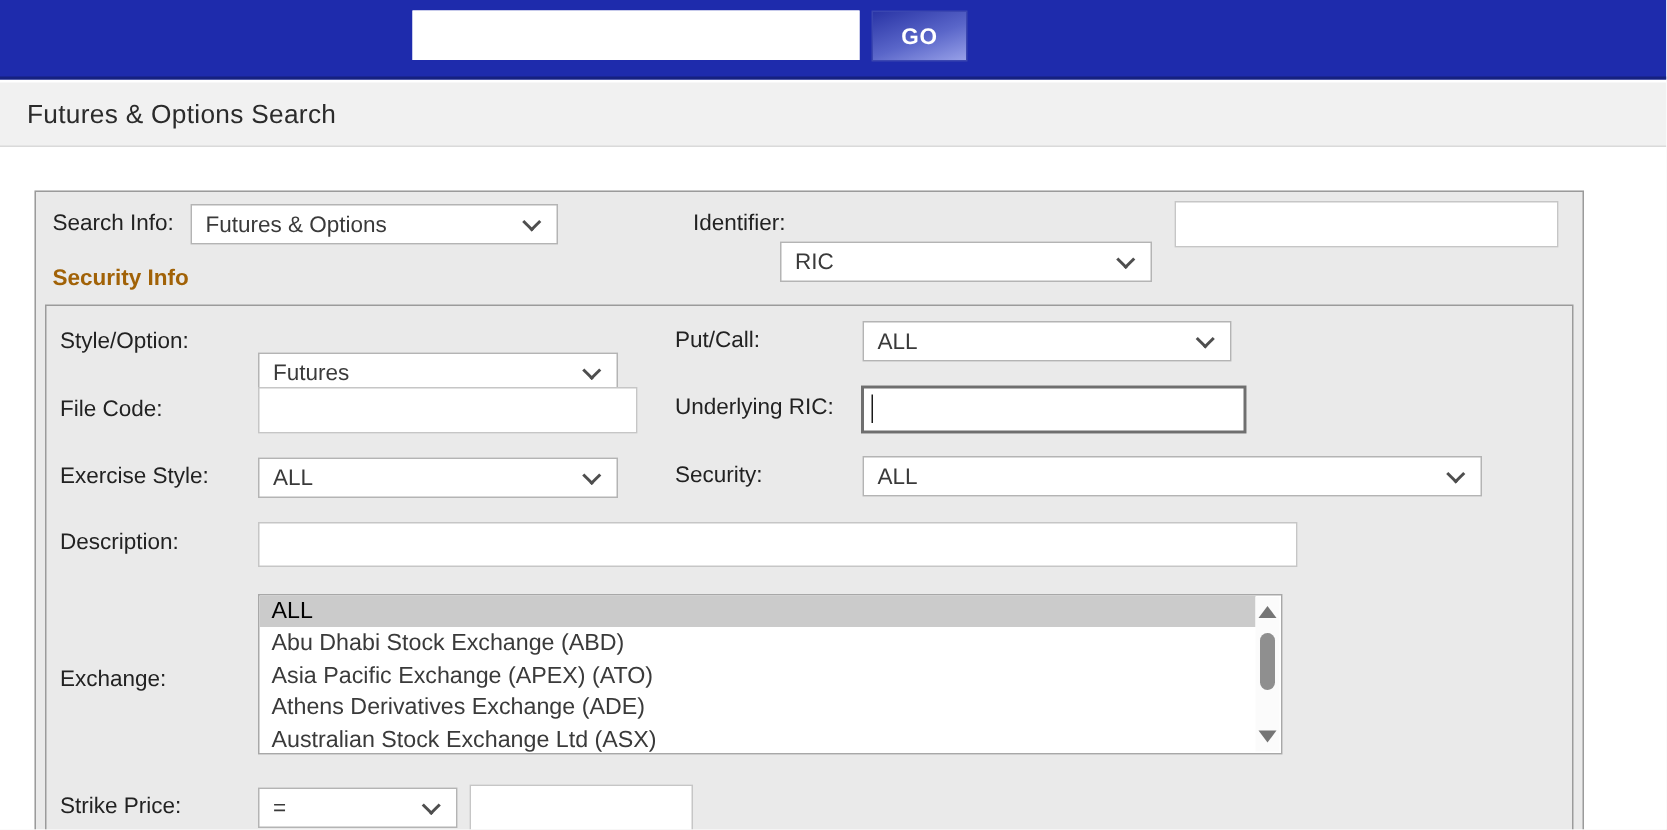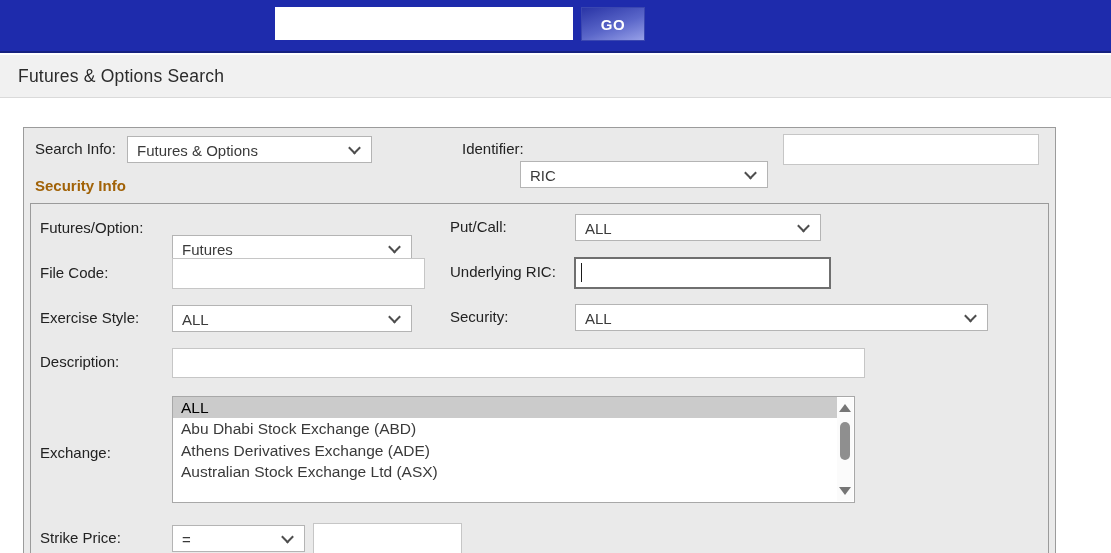--- a/index.html
+++ b/index.html
@@ -88,21 +88,21 @@
   <div class="sel" style="left:520px; top:136px; width:248px;margin-top:25px;">
     <span class="sel-text">RIC</span>
     <span class="chev"></span>
   </div>
   <input class="txt" type="text" style="left: 783px; top: 134px; width: 256px;" value="">
 
   <span class="lbl bold" style="left:35px; top:176px;">Security Info</span>
 
   <div class="inner-box"></div>
 
-  <span class="lbl" style="left:40px; top:218px;">Futures/Option:</span>
+  <span class="lbl" style="left:40px; top:218px;">Style/Option:</span>
   <div class="sel" style="left:172px; top:215px; width:240px;margin-top:20px;">
     <span class="sel-text">Futures</span>
     <span class="chev"></span>
   </div>
   <span class="lbl" style="left:450px; top:217px;">Put/Call:</span>
   <div class="sel" style="left:575px; top:214px; width:246px;">
     <span class="sel-text">ALL</span>
     <span class="chev"></span>
   </div>
 
@@ -124,20 +124,21 @@
   </div>
 
   <span class="lbl" style="left:40px; top:352px;">Description:</span>
   <input class="txt" type="text" style="left: 172px; top: 348px; width: 693px; height: 30px;" value="">
 
   <span class="lbl" style="left:40px; top:443px;">Exchange:</span>
   <div class="listbox">
     <div class="list-items">
         <div class="list-option selected">ALL</div>
         <div class="list-option">Abu Dhabi Stock Exchange (ABD)</div>
+        <div class="list-option">Asia Pacific Exchange (APEX) (ATO)</div>
         <div class="list-option">Athens Derivatives Exchange (ADE)</div>
         <div class="list-option">Australian Stock Exchange Ltd (ASX)</div>
       </div>
     <div class="sb">
       <div class="sb-up"></div>
       <div class="sb-thumb"></div>
       <div class="sb-down"></div>
     </div>
   </div>
 

